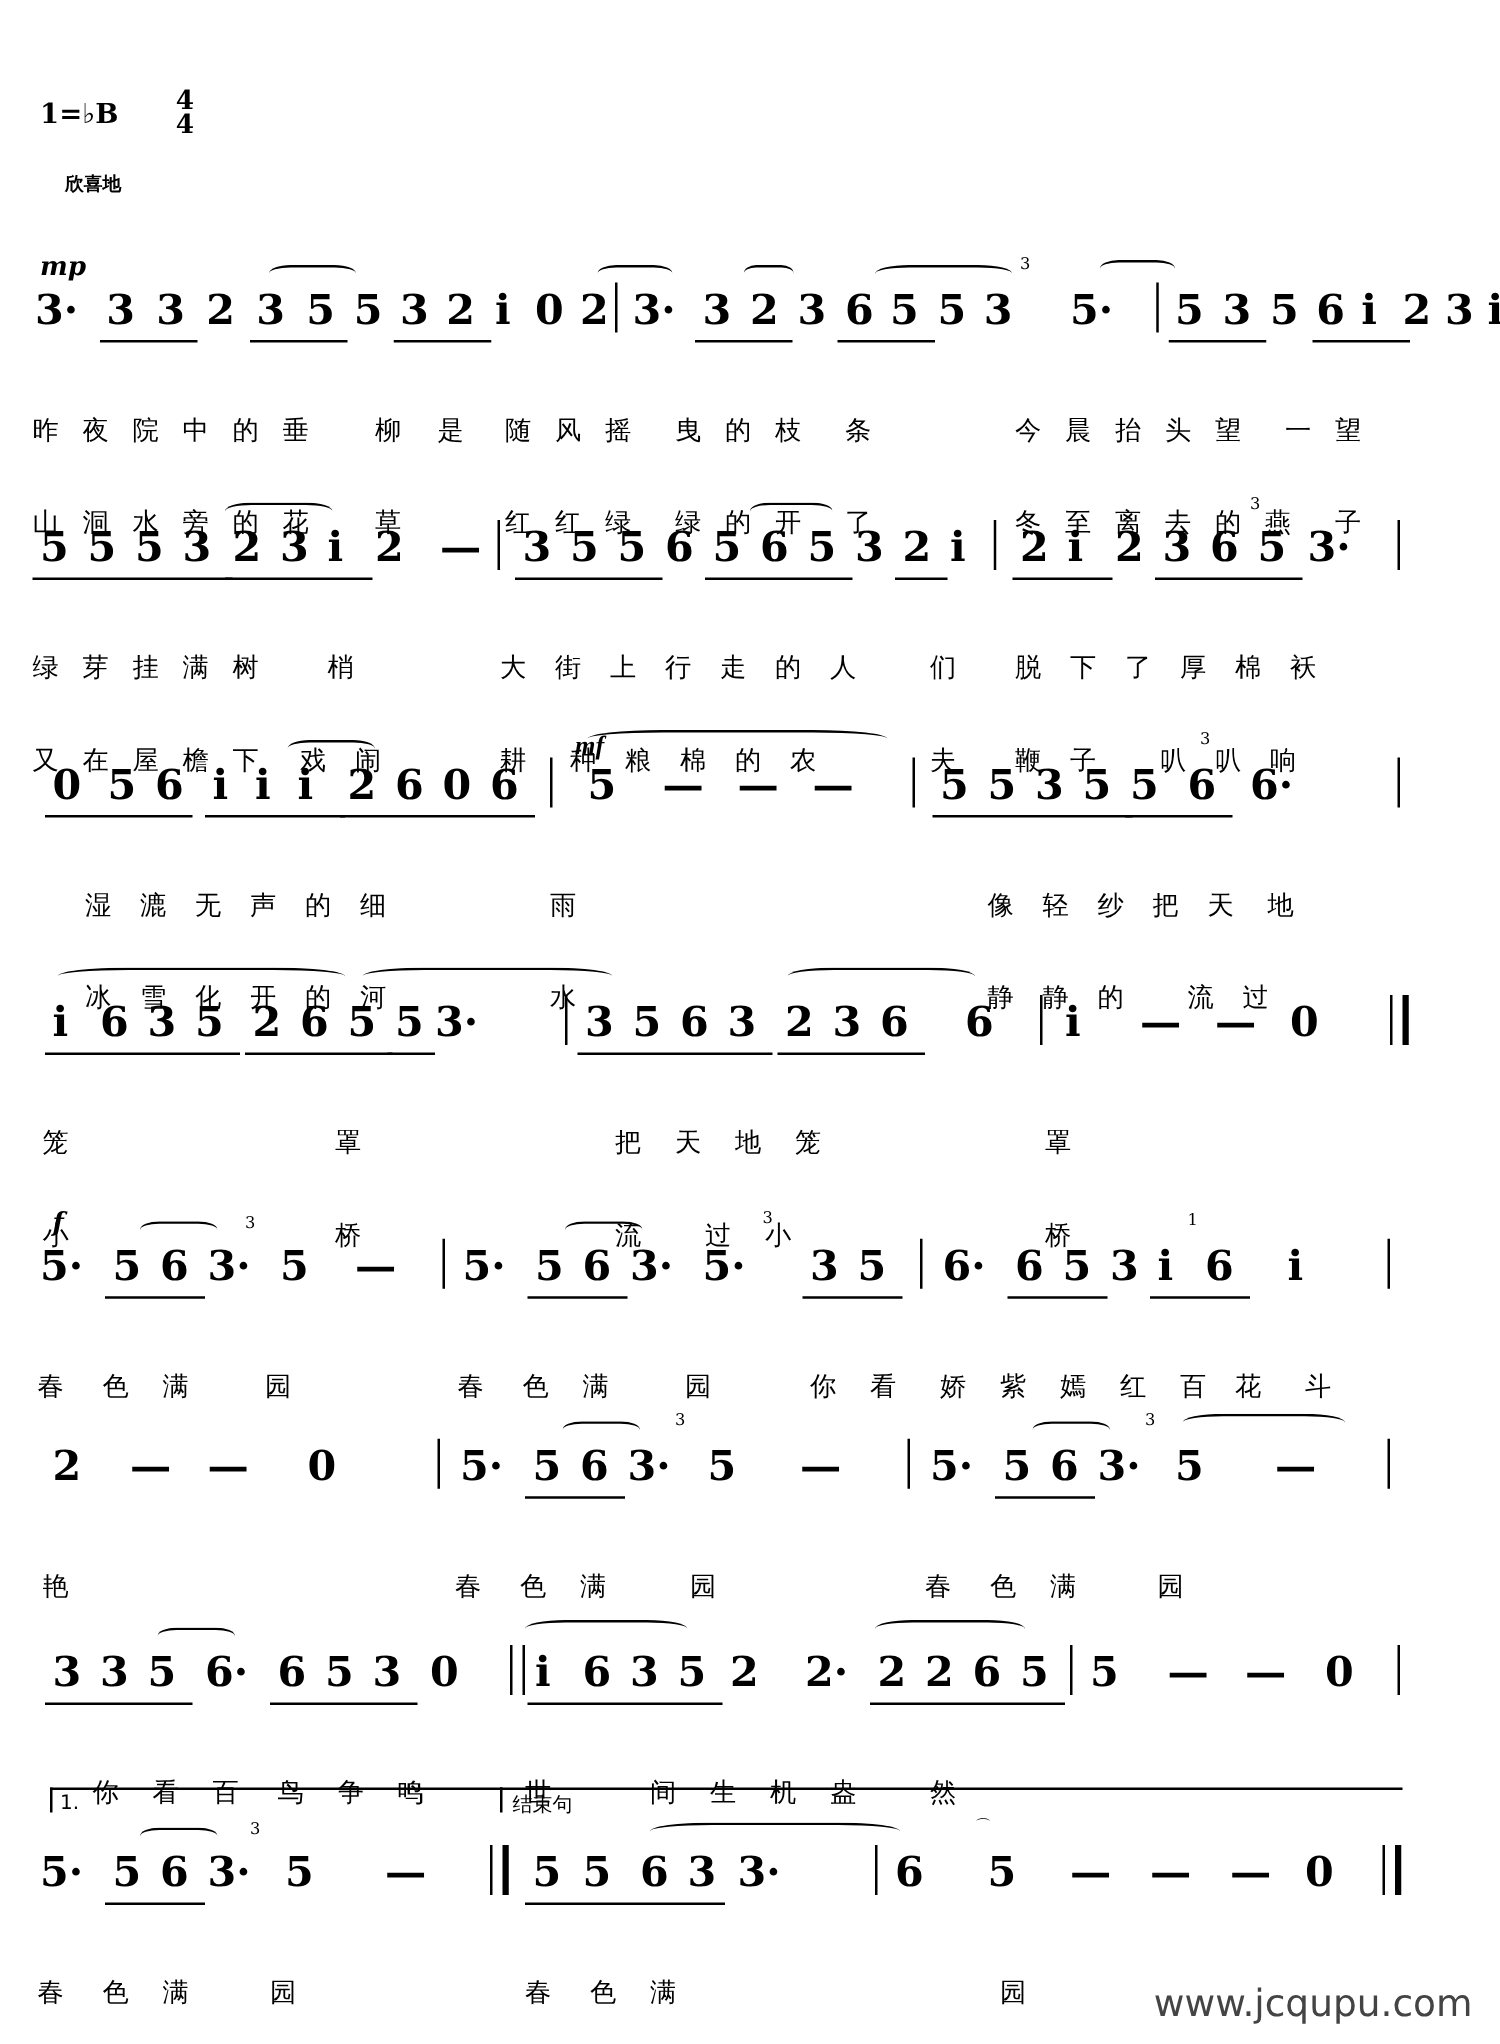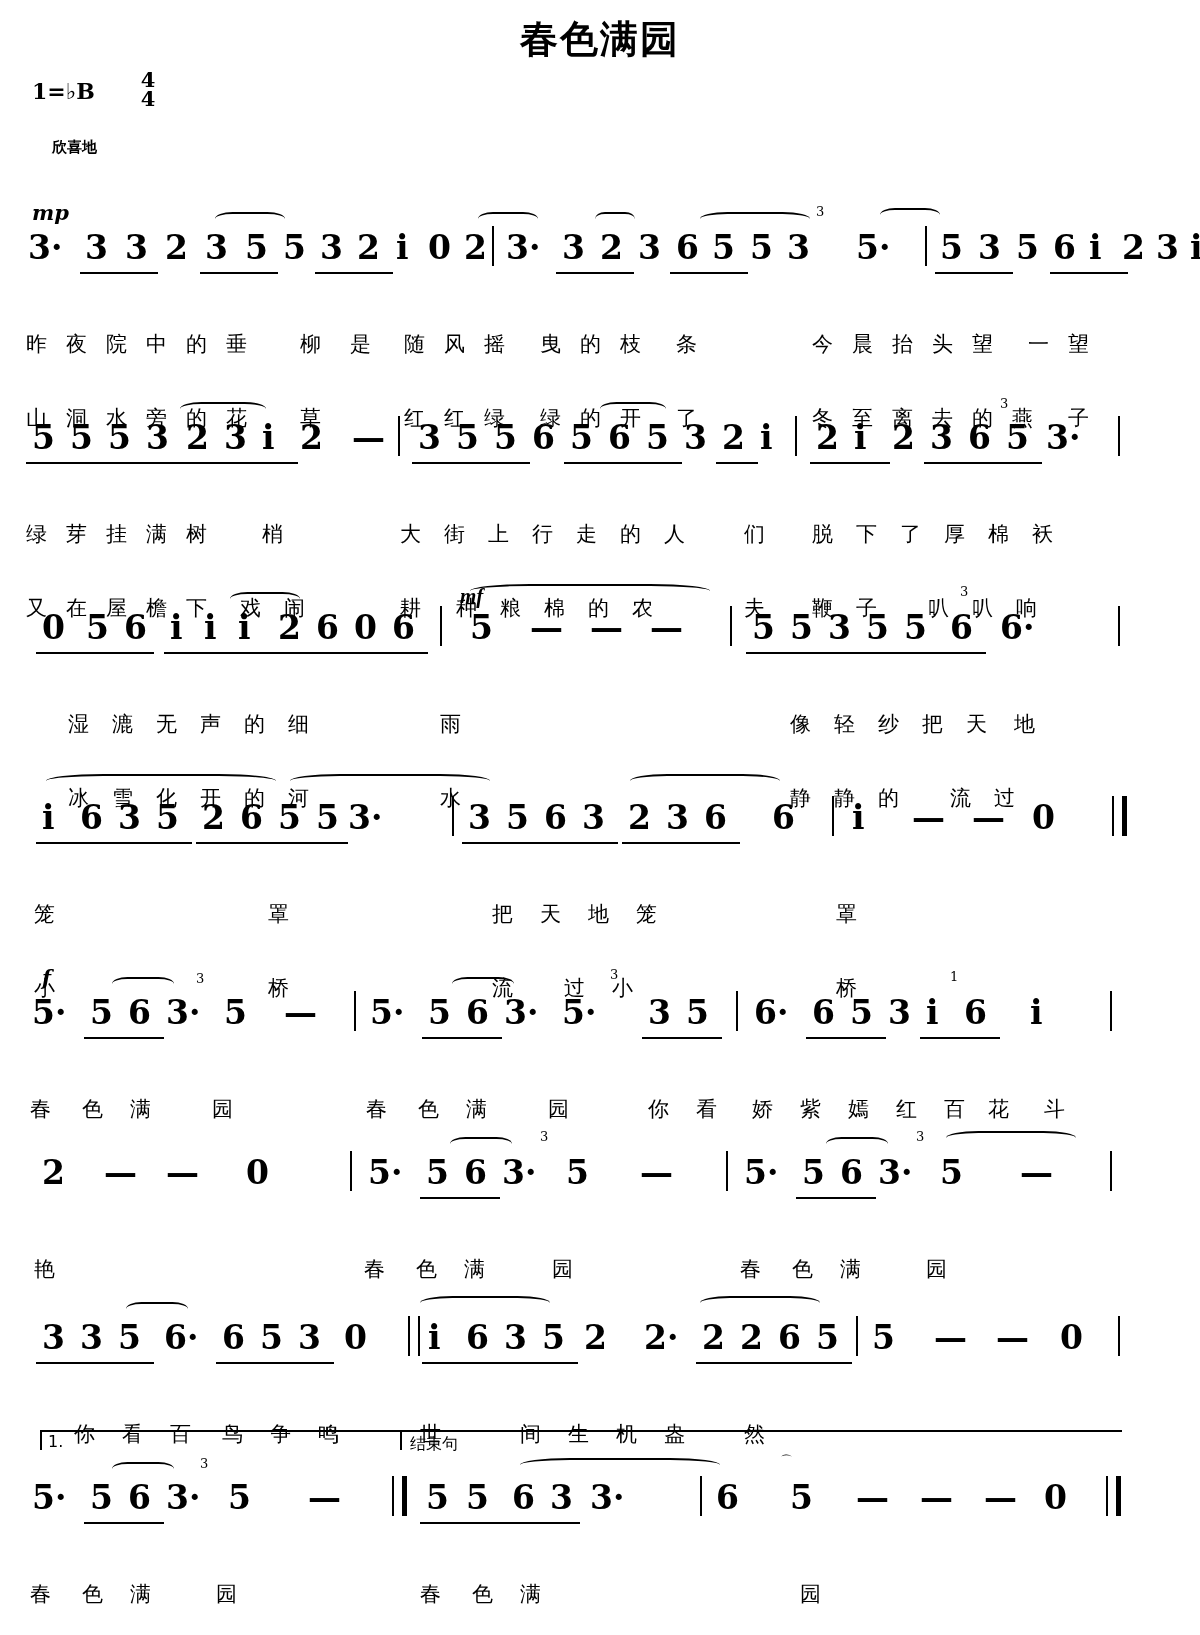--- a/index.html
+++ b/index.html
@@ -63,21 +63,20 @@
   .watermark{
     position:absolute;right:22px;bottom:14px;
     font-family:"DejaVu Sans", sans-serif;font-size:30px;color:#444;
   }
 </style>
 </head>
 <body>
 
 <div class="sheet">
 
-  <div class="title">春色满园</div>
 
   <div class="keysig">
     <span>1=</span><span>♭B</span>
   </div>
 
   <div class="meter">
     <span class="top">4</span>
     <span class="bot">4</span>
   </div>
 
@@ -480,13 +479,14 @@
     <div class="slur" style="left:520px;top:28px;width:200px;"></div>
     <div class="trip" style="left:200px;top:26px;">3</div>
     <div class="trip" style="left:780px;top:22px;">⌒</div>
     <div class="barline" style="left:392px;top:46px;height:40px;"></div>
     <div class="barline" style="left:402px;top:46px;height:40px;width:5px;"></div>
     <div class="barline" style="left:700px;top:46px;height:40px;"></div>
     <div class="barline" style="left:1106px;top:46px;height:40px;"></div>
     <div class="barline" style="left:1116px;top:46px;height:40px;width:5px;"></div>
   </div>
 
+  <div class="watermark">www.jcqupu.com</div>
 </div>
 
 </body></html>

